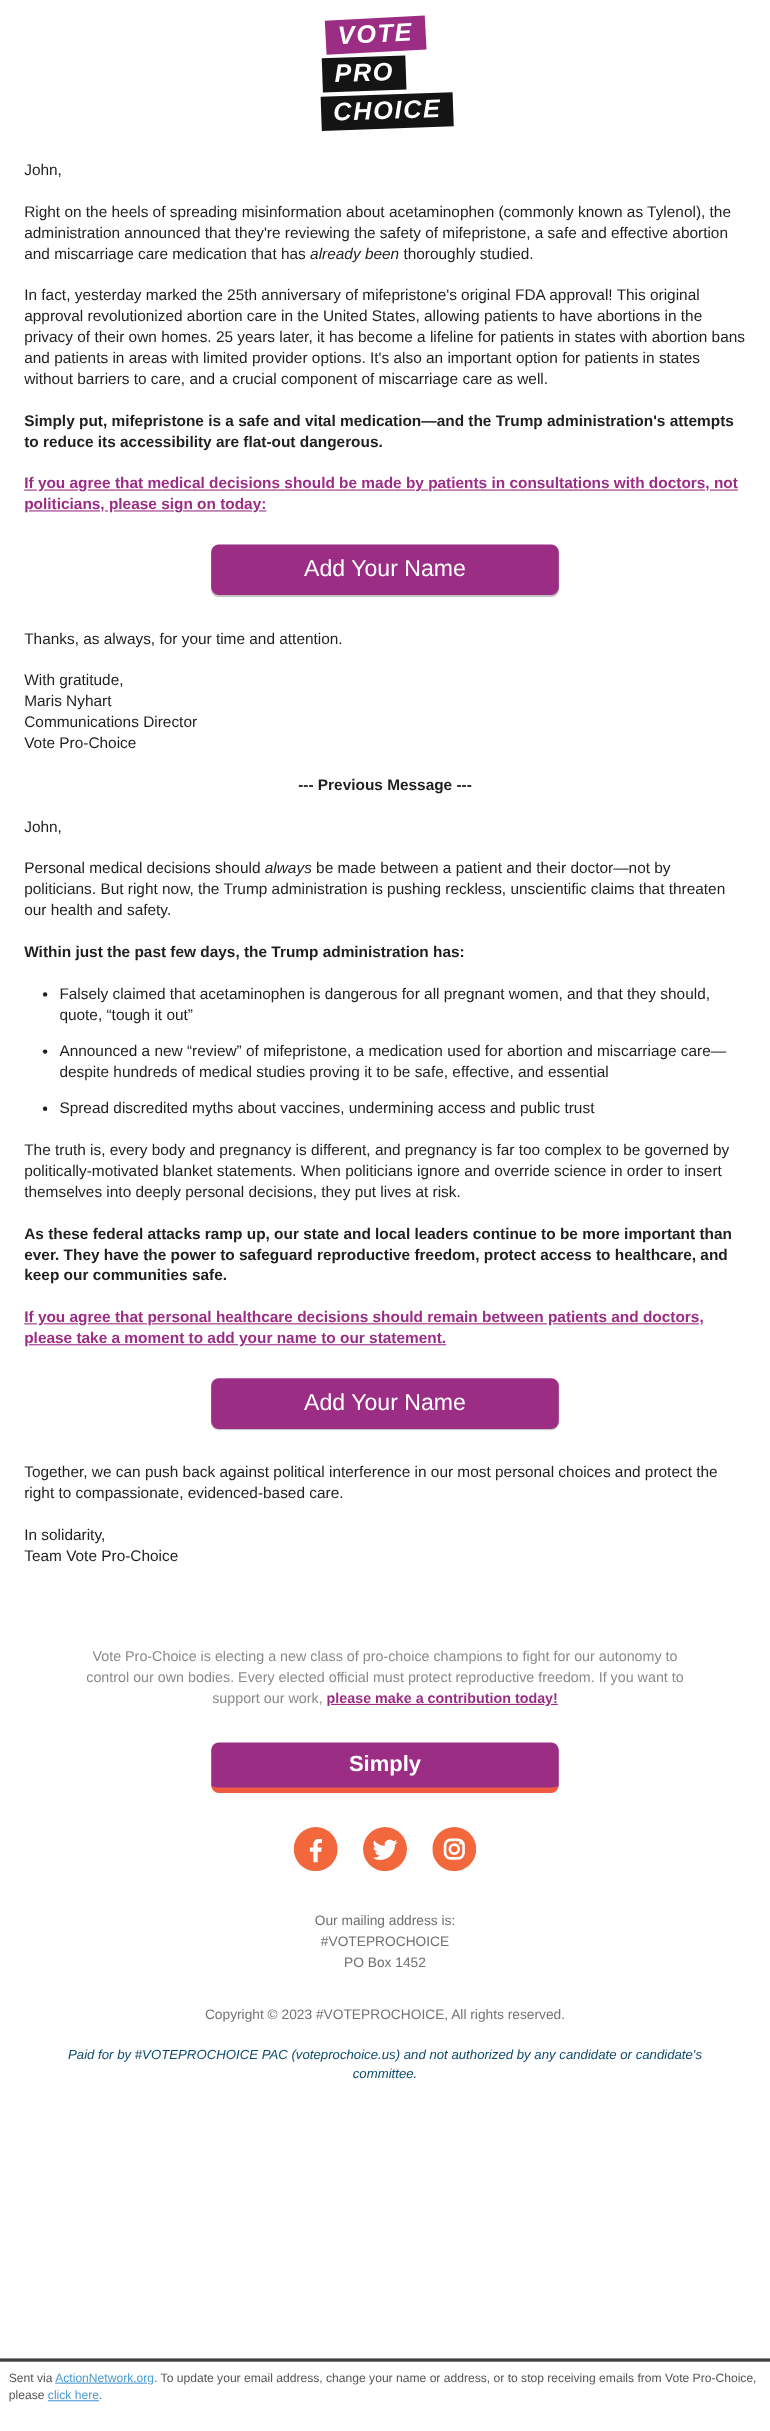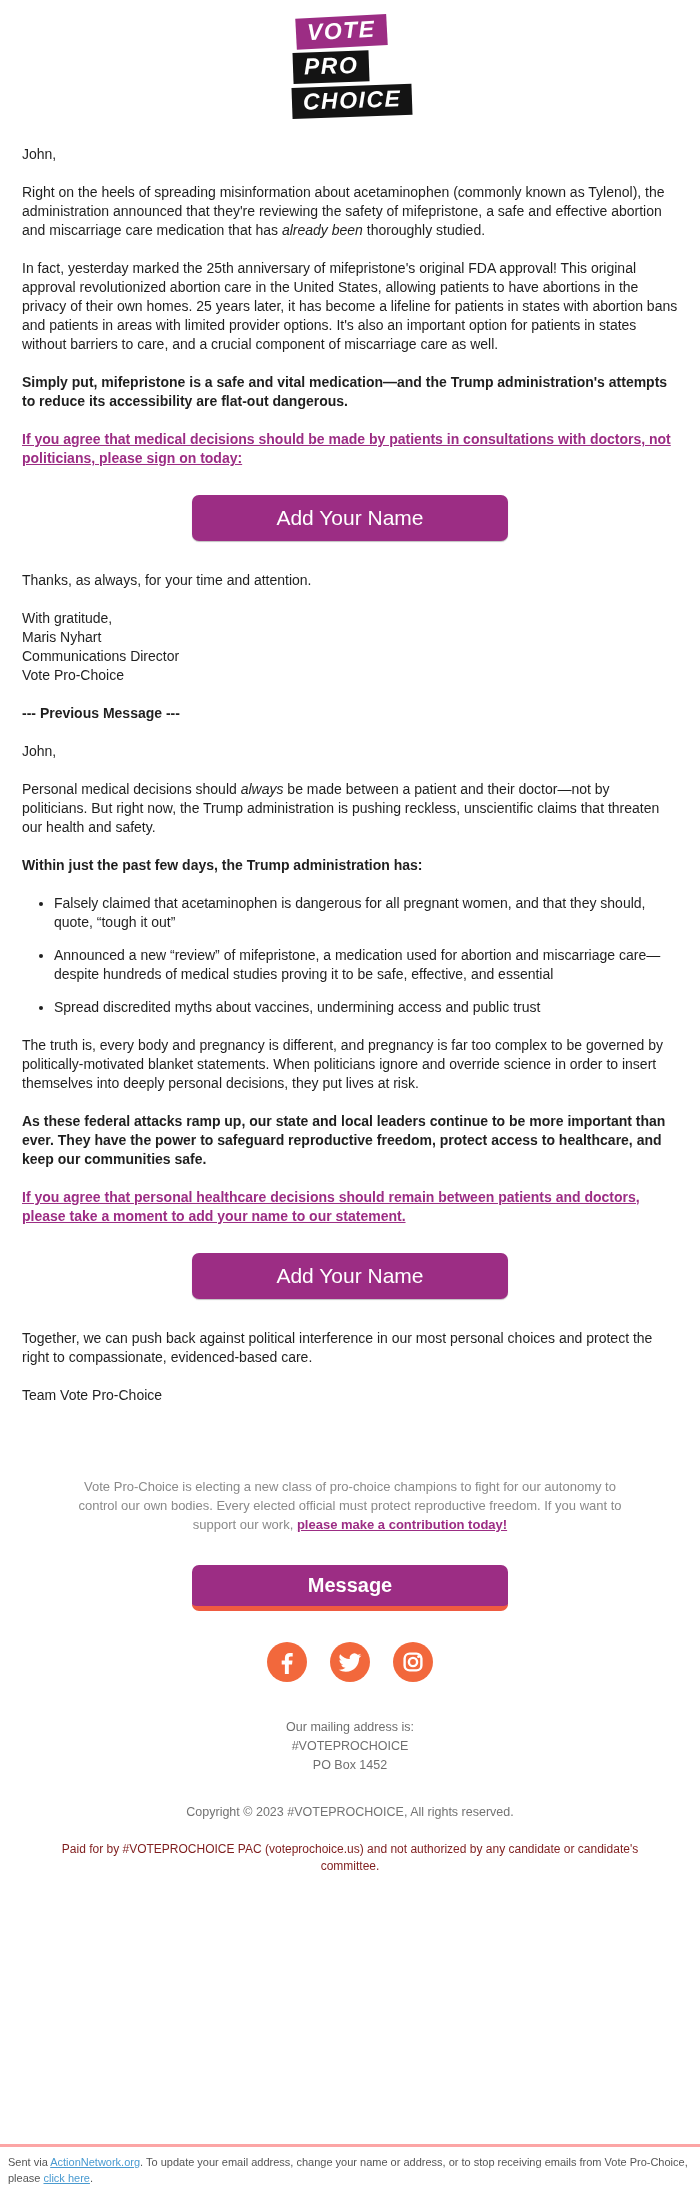--- a/index.html
+++ b/index.html
@@ -30,44 +30,44 @@
   .bold{font-weight:bold;}
   .plink{margin:0 0 19px;}
   .plink a{color:var(--accent);font-weight:bold;text-decoration:underline;cursor:pointer;}
   .btn{
     display:block;width:316px;margin:27px auto 30px;background:var(--accent);
     color:#fff;text-align:center;font-weight:normal;font-size:21px;line-height:23px;
     padding:11px 0 12px;border-radius:7px;text-decoration:none;cursor:pointer;
     box-shadow:0 1px 1px rgba(0,0,0,.25);
   }
   .sig{margin:0 0 4px;}
-  .prev-msg{font-weight:bold;text-align:left;margin:0 0 38px;}
+  .prev-msg{font-weight:bold;text-align:center;margin:0 0 38px;}
   ul.points{margin:19px 0;padding-left:32px;}
   ul.points li{margin-bottom:14px;}
   ul.points li:last-child{margin-bottom:0;}
   
   .footer{margin-top:53px;text-align:center;color:#8a8a8a;font-size:13px;line-height:19px;}
   .footer-blurb{width:570px;margin:0 auto;}
   .footer-blurb a{color:var(--accent);font-weight:bold;text-decoration:underline;cursor:pointer;}
   .donate-btn{
     display:block;width:316px;margin:31px auto 0;background:var(--accent);
     color:#fff;text-align:center;font-weight:bold;font-size:20px;line-height:22px;
     padding:9px 0 10px;border-radius:7px;border-bottom:5px solid var(--donate_edge);
     text-decoration:none;cursor:pointer;box-sizing:border-box;
   }
   .social-row{margin-top:31px;display:flex;justify-content:center;gap:23px;}
   .social-icon{width:40px;height:40px;display:inline-block;cursor:pointer;}
   .social-icon svg{width:40px;height:40px;display:block;}
   .social-icon .bg{fill:var(--orange);}
   .address{margin-top:36px;color:#6f6f6f;font-size:12.5px;line-height:19px;}
   .copyright{margin-top:28px;color:#737373;font-size:12.5px;}
-  .paid-for{margin-top:19px;color:#7f1d1d;font-size:12px;line-height:17px;width:600px;margin-left:auto;margin-right:auto;}
+  .paid-for{margin-top:19px;color:#0c4a6e;font-size:12px;line-height:17px;width:600px;margin-left:auto;margin-right:auto;font-style:italic;}
   
   .action-bar{
-    margin-top:auto;border-top:3px solid #fca5a5;
+    margin-top:auto;border-top:3px solid #404040;
     padding:7px 8px 24px;font-size:11px;line-height:16px;color:#555;
   }
   .action-bar a{color:var(--link_blue);text-decoration:underline;cursor:pointer;}
 </style>
 </head>
 <body>
 
 <div class="page">
 
   <div class="logo">
@@ -120,28 +120,29 @@
     <p class="bold">As these federal attacks ramp up, our state and local leaders continue to be more important than ever. They have the power to safeguard reproductive freedom, protect access to healthcare, and keep our communities safe.</p>
 
     <p class="plink"><a>If you agree that personal healthcare decisions should remain between patients and doctors, please take a moment to add your name to our statement.</a></p>
 
     <a class="btn">Add Your Name</a>
 
     <p>Together, we can push back against political interference in our most personal choices and protect the right to compassionate, evidenced-based care.</p>
 
     <p class="sig">
       </p>
+      <div>In solidarity,</div>
       <div>Team Vote Pro-Choice</div>
     <p></p>
   </div>
 
   <div class="footer">
     <p class="footer-blurb"><span>Vote Pro-Choice is electing a new class of pro-choice champions to fight for our autonomy to control our own bodies. Every elected official must protect reproductive freedom. If you want to support our work, </span><a>please make a contribution today!</a></p>
 
-    <a class="donate-btn">Message</a>
+    <a class="donate-btn">Simply</a>
 
     <div class="social-row">
       <span class="social-icon">
         <svg viewBox="0 0 40 40" aria-hidden="true">
           <circle class="bg" cx="20" cy="20" r="20"></circle>
           <path fill="#fff" d="M21.8 32v-9.6h3.2l.5-3.8h-3.7v-2.4c0-1.1.3-1.8 1.9-1.8h2V11c-.3 0-1.5-.1-2.9-.1-2.9 0-4.9 1.8-4.9 5v2.7h-3.2v3.8h3.2V32h3.9z"></path>
         </svg>
       </span>
       <span class="social-icon">
         <svg viewBox="0 0 40 40" aria-hidden="true">

